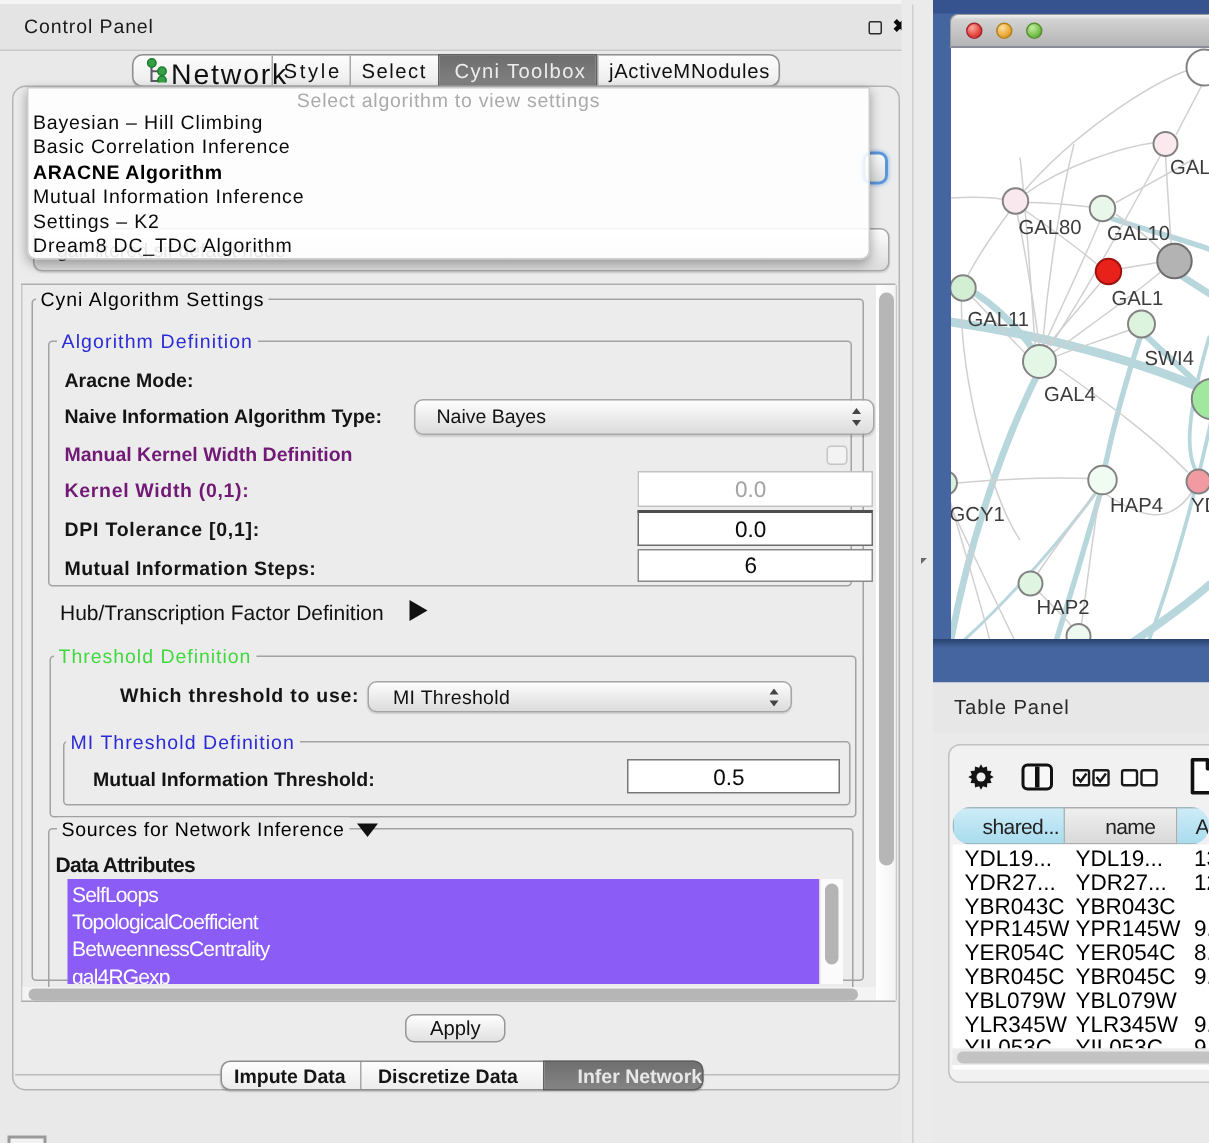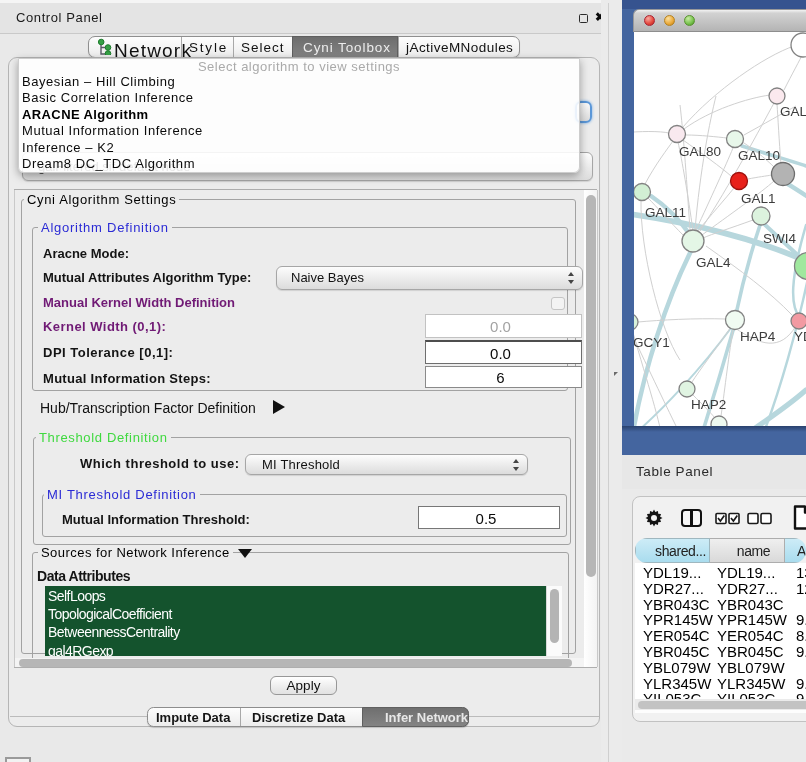--- a/index.html
+++ b/index.html
@@ -61,21 +61,21 @@
 
 <div id="scrollc" class="abs" style="left:15px;top:190px;width:569px;height:477px;overflow:hidden;">
 
   <div class="group" style="left:5.5px;top:8.5px;width:553px;height:453.5px;"></div>
   <div class="legend" style="left:9px;top:2px;color:#000;letter-spacing:0.65px;">Cyni Algorithm Settings</div>
 
   <div class="group" style="left:17px;top:37px;width:534px;height:162px;"></div>
   <div class="legend" style="left:23px;top:30px;color:#2b2bd5;letter-spacing:0.75px;">Algorithm Definition</div>
 
   <div class="blbl" style="left:28px;top:56px;">Aracne Mode:</div>
-  <div class="blbl" style="left:28px;top:80px;">Mutual Attributes Algorithm Type:</div>
+  <div class="blbl" style="left:28px;top:80px;">Naive Information Algorithm Type:</div>
   <div class="combo" style="left:261px;top:76px;width:305px;height:22px;">
     <span class="ct" style="left:14px;top:3px;">Naive Bayes</span>
     <svg class="updn" viewBox="0 0 8 12">
         <path d="M4 0L7 4H1z" fill="#444"></path>
         <path d="M4 12L1 8h6z" fill="#444"></path>
       </svg>
   </div>
   <div class="glbl" style="left:28px;top:105px;">Manual Kernel Width Definition</div>
   <div class="abs" style="left:536px;top:107px;width:12px;height:11px;border:1px solid #c5c5c5;border-radius:3px;background:#f3f3f3;"></div>
   <div class="glbl" style="left:28px;top:129px;letter-spacing:0.45px;">Kernel Width (0,1):</div>
@@ -101,21 +101,21 @@
 
   <div class="group" style="left:27px;top:304px;width:523px;height:41px;"></div>
   <div class="legend" style="left:29px;top:297px;color:#2b2bd5;letter-spacing:0.7px;">MI Threshold Definition</div>
   <div class="blbl" style="left:47px;top:322px;">Mutual Information Threshold:</div>
   <div class="tfield" style="left:403px;top:316px;width:142px;height:23px;border:1px solid #777;padding:3px 6px 0 0;">0.5</div>
 
   <div class="group" style="left:17px;top:362px;width:535px;height:130px;"></div>
   <div class="legend" style="left:23px;top:355px;color:#000;font-weight:normal;letter-spacing:0.45px;">Sources for Network Inference</div>
   <div class="abs" style="left:223px;top:359px;width:0;height:0;border-left:7px solid transparent;border-right:7px solid transparent;border-top:9.5px solid #111;"></div>
   <div class="blbl" style="left:22px;top:378px;font-size:14px;letter-spacing:-0.45px;">Data Attributes</div>
-  <div class="abs" style="left:30px;top:396px;width:501px;height:70px;background:#14532d;color:#fff;font-size:14px;letter-spacing:-0.55px;overflow:hidden;">
+  <div class="abs" style="left:30px;top:396px;width:501px;height:70px;background:#8b5cf6;color:#fff;font-size:14px;letter-spacing:-0.55px;overflow:hidden;">
     <div style="padding:1px 0 0 3px;line-height:18.2px;">SelfLoops<br>TopologicalCoefficient<br>BetweennessCentrality<br>gal4RGexp</div>
   </div>
   <div class="abs" style="left:531px;top:396px;width:15px;height:70px;background:#fbfbfb;border-left:1px solid #d9d9d9;"></div>
   <div class="abs" style="left:534.5px;top:399px;width:9px;height:54px;background:#b4b4b4;border-radius:4.5px;"></div>
 </div>
 
 <div class="abs" style="left:584px;top:190px;width:13px;height:477px;background:linear-gradient(to right,#ffffff,#f3f3f3);"></div>
 <div class="abs" style="left:585.5px;top:195px;width:10px;height:382px;background:#b6b6b6;border-radius:6px;"></div>
 
 <div class="abs" style="left:15px;top:658px;width:569px;height:9px;background:#f4f4f4;"></div>
@@ -132,21 +132,21 @@
 <div class="abs" style="left:156px;top:710px;font-size:13px;font-weight:bold;color:#151515;">Impute Data</div>
 <div class="abs" style="left:252px;top:710px;font-size:13px;font-weight:bold;color:#151515;">Discretize Data</div>
 <div class="abs" style="left:373px;top:710px;font-size:13px;font-weight:bold;color:#e8e8e8;padding-left:12px;">Infer Network</div>
 
 <div class="abs" style="left:18px;top:58px;width:562px;height:115px;background:rgba(255,255,255,0.88);border:1px solid #cdcdcd;border-radius:0 0 6px 6px;box-shadow:0 3px 8px rgba(0,0,0,.35);box-sizing:border-box;"></div>
 <div class="abs" style="left:18px;top:59px;width:562px;height:15px;text-align:center;font-size:13px;color:#aaa;letter-spacing:0.5px;">Select algorithm to view settings</div>
 <div class="abs" style="left:22px;top:74px;font-size:13px;color:#0a0a0a;letter-spacing:0.55px;">Bayesian – Hill Climbing</div>
 <div class="abs" style="left:22px;top:90px;font-size:13px;color:#0a0a0a;letter-spacing:0.55px;">Basic Correlation Inference</div>
 <div class="abs" style="left:22px;top:106.5px;font-size:13px;font-weight:bold;color:#000;letter-spacing:0.4px;">ARACNE Algorithm</div>
 <div class="abs" style="left:22px;top:123px;font-size:13px;color:#0a0a0a;letter-spacing:0.55px;">Mutual Information Inference</div>
-<div class="abs" style="left:22px;top:139.5px;font-size:13px;color:#0a0a0a;letter-spacing:0.55px;">Inference – K2</div>
+<div class="abs" style="left:22px;top:139.5px;font-size:13px;color:#0a0a0a;letter-spacing:0.55px;">Settings – K2</div>
 <div class="abs" style="left:22px;top:155.5px;font-size:13px;color:#0a0a0a;letter-spacing:0.55px;">Dream8 DC_TDC Algorithm</div>
 
 <div class="abs" style="left:5px;top:757px;width:22px;height:10px;border:2px solid #9a9a9a;background:#f2f2f2;"></div>
 
 <div class="abs" style="left:601px;top:0;width:21px;height:762px;background:#ebebeb;"></div>
 <div class="abs" style="left:608px;top:3px;width:1px;height:759px;background:#cfcfcf;"></div>
 <div class="abs" style="left:614px;top:372px;width:0;height:0;border-top:4px solid #6a6a6a;border-right:4px solid transparent;"></div>
 
 <div class="abs" style="left:622px;top:0;width:184px;height:455px;background:#44659f;"></div>
 <div class="abs" style="left:622px;top:0;width:184px;height:9px;background:#36538f;"></div>

